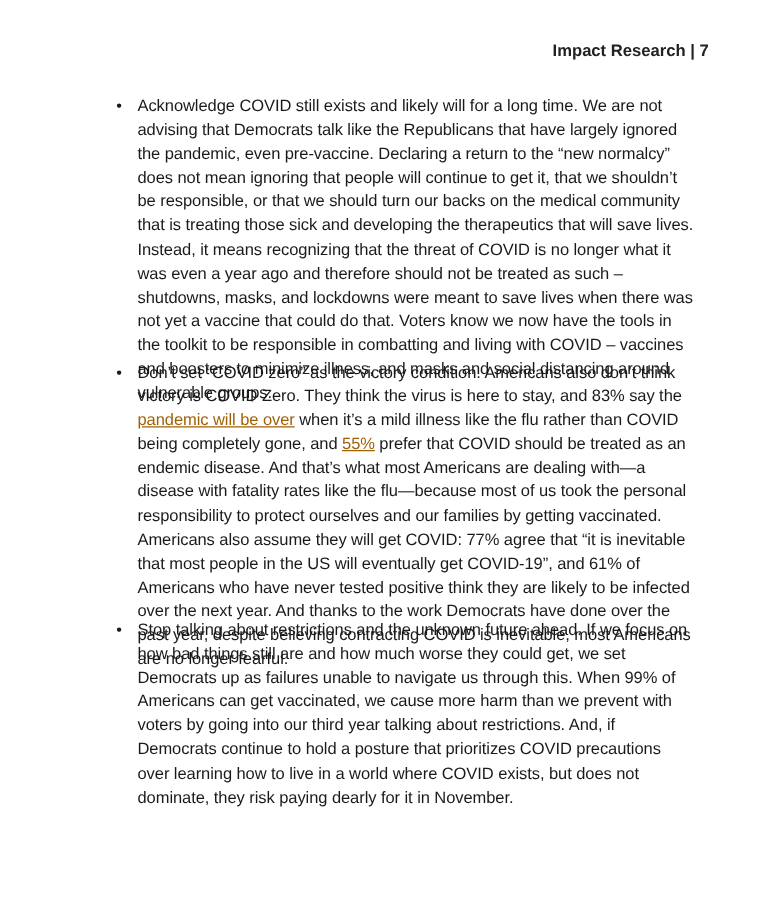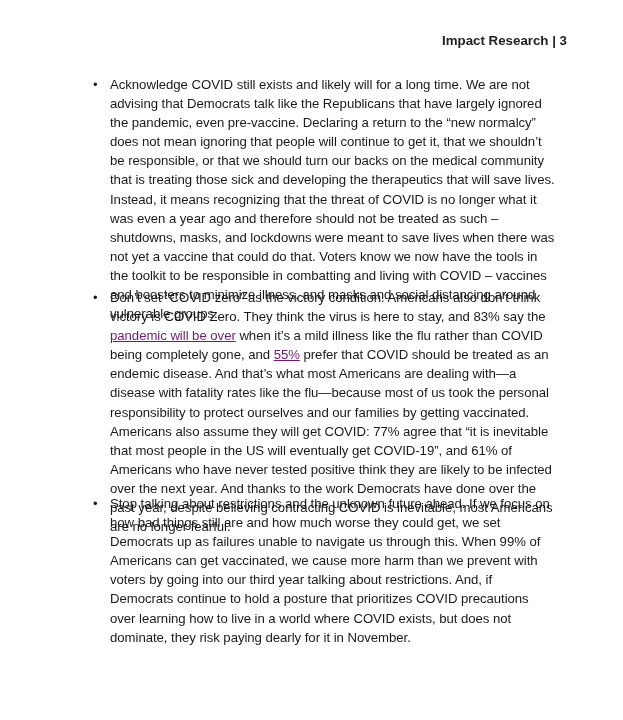--- a/index.html
+++ b/index.html
@@ -5,29 +5,29 @@
   html, body { margin: 0; padding: 0; background: #ffffff; }
   body { width: 623px; height: 720px; position: relative; overflow: hidden;
          font-family: "Liberation Sans", sans-serif; color: #1a1a1a; }
   .header { position: absolute; top: 33px; right: 56px; font-weight: bold;
             font-size: 13.3px; color: #222; }
   .bullets { position: absolute; left: 0; top: 0; width: 623px; margin: 0; padding: 0; list-style: none; }
   .item { position: absolute; left: 110px; width: 445px; font-size: 13.2px;
           line-height: 19.1px; letter-spacing: -0.05px; }
   .item .dot { position: absolute; left: -17px; top: 0; font-size: 13px; }
   .item .lead { font-weight: normal; }
-  .item a { color: #701a75; text-decoration: underline; }
+  .item a { color: #a16207; text-decoration: underline; }
   #item-1 { top: 75px; }
   #item-2 { top: 288px; }
   #item-3 { top: 494px; }
 </style>
 </head>
 <body>
 
-<div class="header">Impact Research | 3</div>
+<div class="header">Impact Research | 7</div>
 
 <ul class="bullets">
   <li class="item" id="item-1">
     <span class="dot">•</span>
     <span class="lead">Acknowledge COVID still exists and likely will for a long time.</span><span> We are not advising that Democrats talk like the Republicans that have largely ignored the pandemic, even pre-vaccine. Declaring a return to the “new normalcy” does not mean ignoring that people will continue to get it, that we shouldn’t be responsible, or that we should turn our backs on the medical community that is treating those sick and developing the therapeutics that will save lives. Instead, it means recognizing that the threat of COVID is no longer what it was even a year ago and therefore should not be treated as such – shutdowns, masks, and lockdowns were meant to save lives when there was not yet a vaccine that could do that. Voters know we now have the tools in the toolkit to be responsible in combatting and living with COVID – vaccines and boosters to minimize illness, and masks and social distancing around vulnerable groups.</span>
   </li>
   <li class="item" id="item-2">
     <span class="dot">•</span>
     <span class="lead">Don’t set “COVID zero” as the victory condition.</span><span> Americans also don’t think victory is COVID Zero. They think the virus is here to stay, and 83% say the </span><a href="#">pandemic will be over</a><span> when it’s a mild illness like the flu rather than COVID being completely gone, and </span><a href="#">55%</a><span> prefer that COVID should be treated as an endemic disease. And that’s what most Americans are dealing with—a disease with fatality rates like the flu—because most of us took the personal responsibility to protect ourselves and our families by getting vaccinated. Americans also assume they will get COVID: 77% agree that “it is inevitable that most people in the US will eventually get COVID-19”, and 61% of Americans who have never tested positive think they are likely to be infected over the next year. And thanks to the work Democrats have done over the past year, despite believing contracting COVID is inevitable, most Americans are no longer fearful.</span>
   </li>

